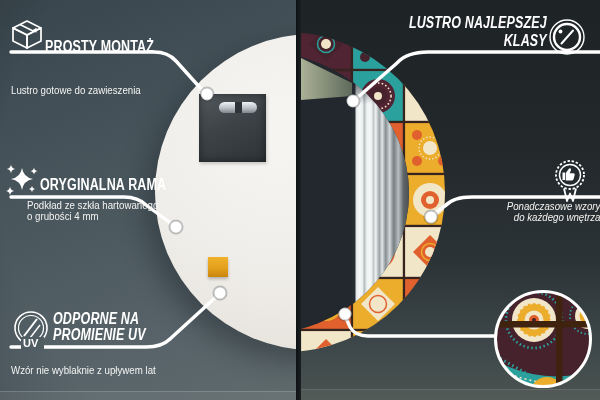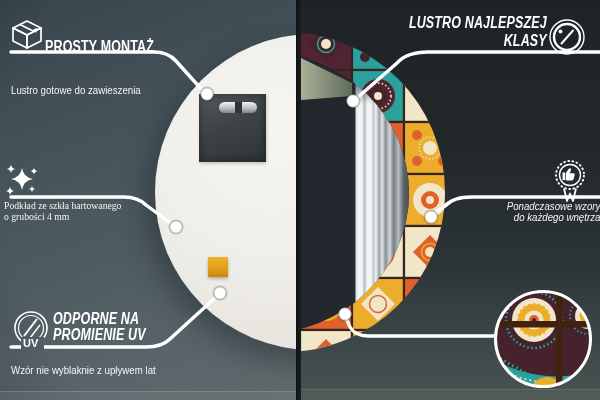--- a/index.html
+++ b/index.html
@@ -314,21 +314,24 @@
     <polyline points="13,28.5 16,41 19,33.5 22,41 25,28.5" fill="none" stroke="#fff" stroke-width="1.8" stroke-linejoin="round"></polyline>
   </svg>
 
   <div class="abs left-al" style="left:45px;top:38px;">
     <span class="t">PROSTY MONTAŻ</span>
   </div>
   <div class="abs left-al" style="left:11px;top:55px;margin-top:25px;">
     <span class="s">Lustro gotowe do zawieszenia</span>
   </div>
 
-  <div class="abs left-al" style="left:4px;top:200px;font-family:Liberation Serif, serif;">
+  <div class="abs left-al" style="left:40px;top:176px;">
+    <span class="t">ORYGINALNA RAMA</span>
+  </div>
+  <div class="abs left-al" style="left:27px;top:200px;">
     <span class="s tline">Podkład ze szkła hartowanego</span>
     <span class="s tline">o grubości 4 mm</span>
   </div>
 
   <div class="abs left-al" style="left:53px;top:311px;font-style:italic;">
     <span class="t tline">ODPORNE NA</span>
     <span class="t tline">PROMIENIE UV</span>
   </div>
   <div class="abs left-al" style="left:11px;top:360px;">
     <span class="s">Wzór nie wyblaknie z upływem lat</span>

